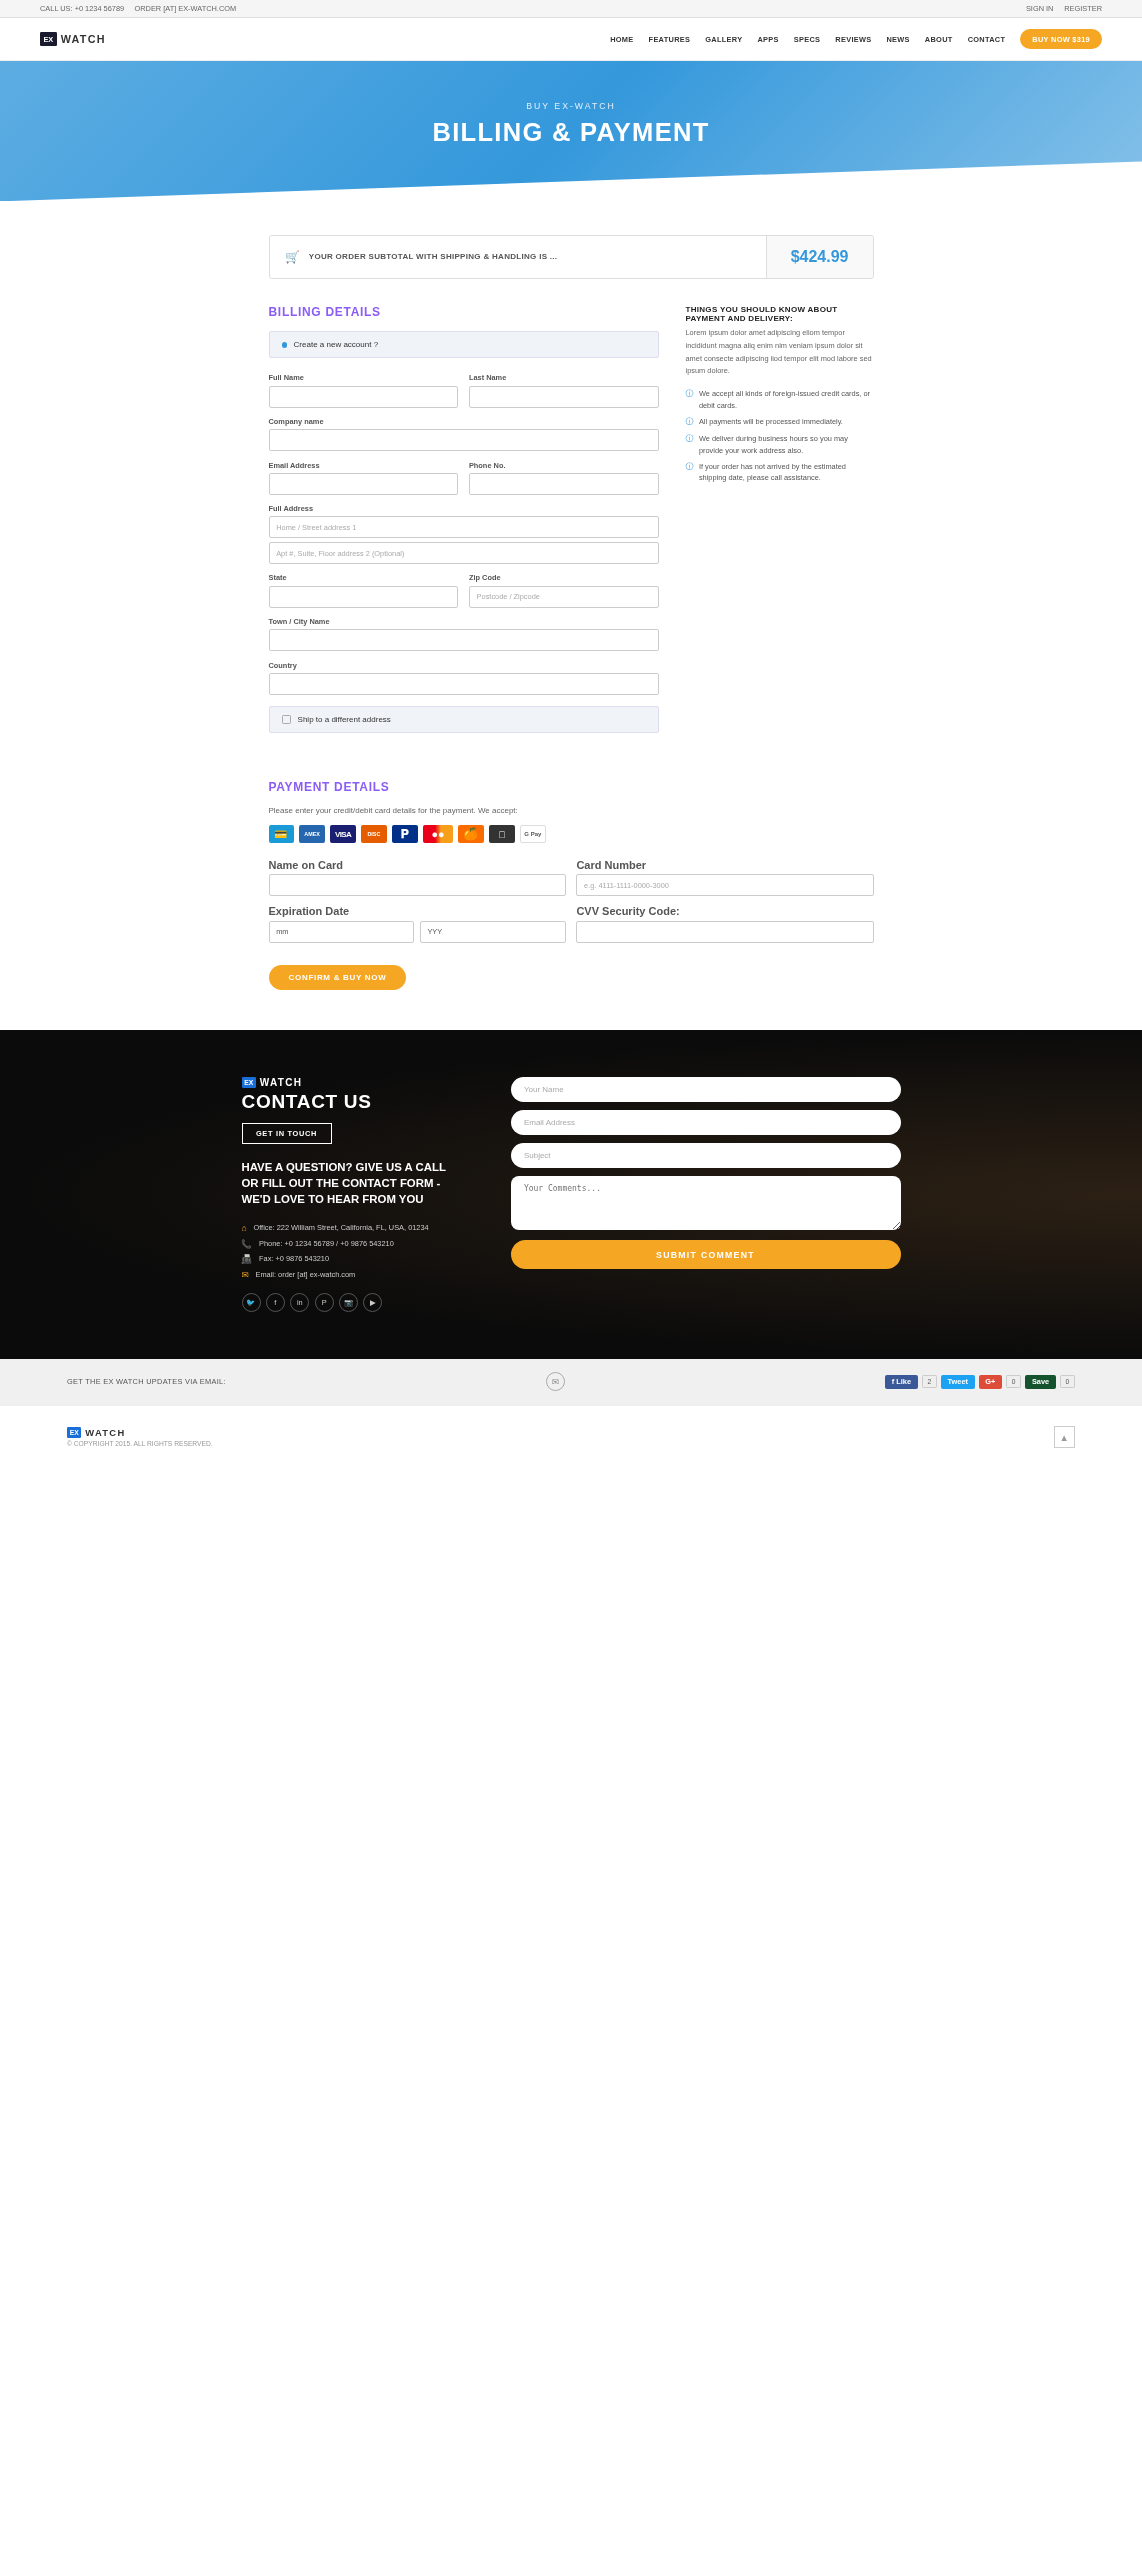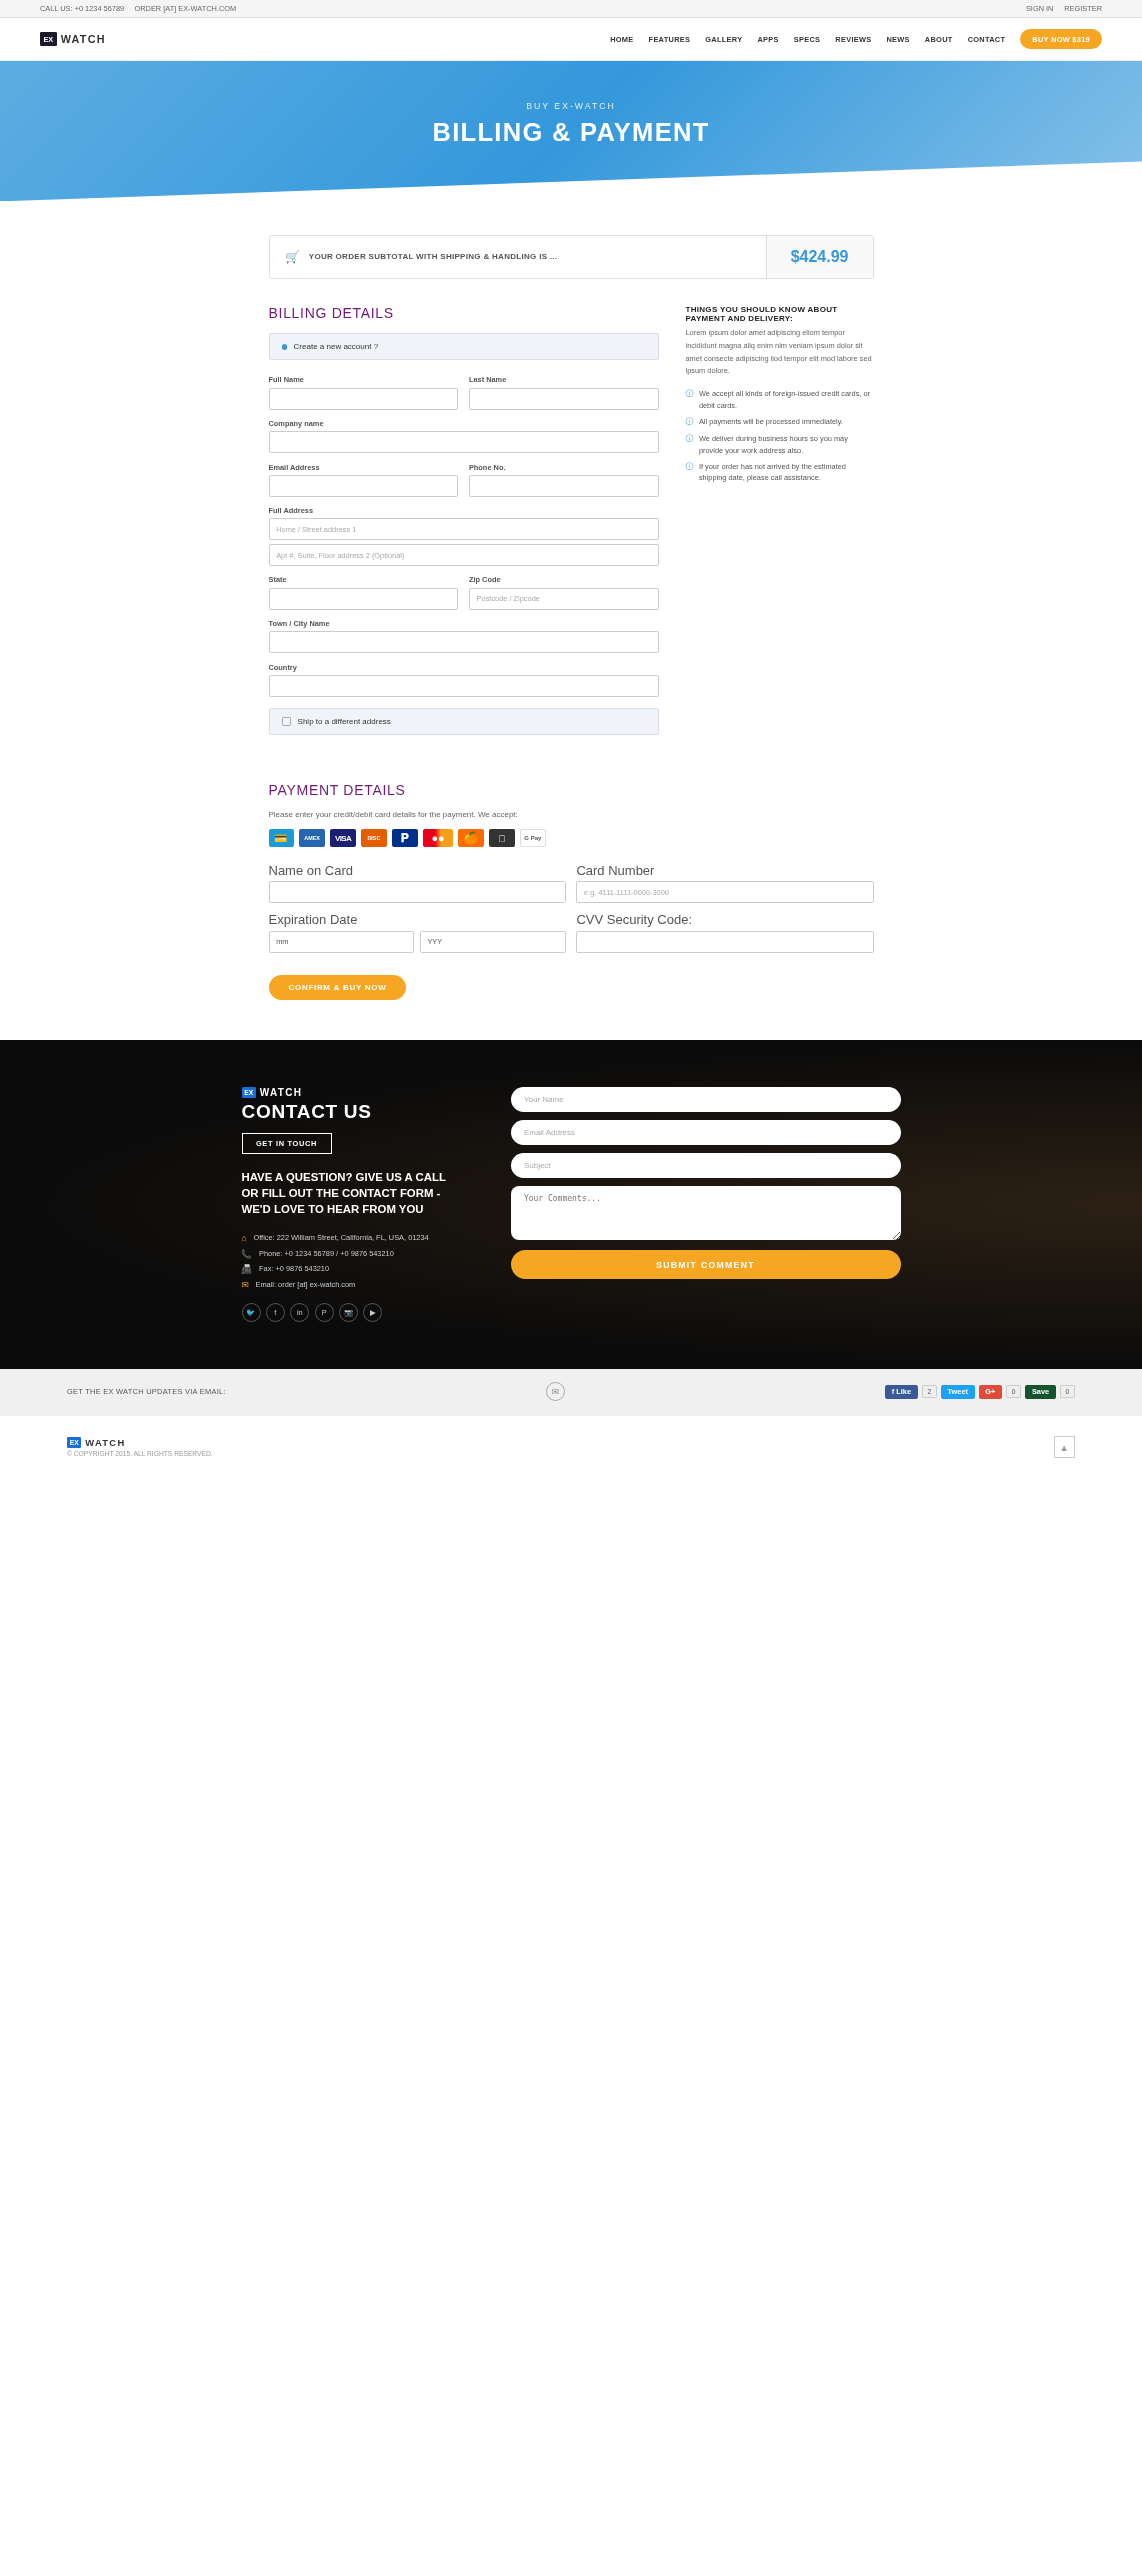--- a/index.html
+++ b/index.html
@@ -150,25 +150,25 @@
       margin: 0 auto;
       padding: 0 0 40px;
       display: flex;
       gap: 27px;
     }
     .form-section { flex: 1; }
     .sidebar-section { width: 188px; flex-shrink: 0; }
 
     
     .section-title {
-      font-size: 14px;
-      font-weight: normal;
+      font-size: 12px;
+      font-weight: bold;
       letter-spacing: 0.7px;
       text-transform: uppercase;
-      color: #701a75;
+      color: #8b5cf6;
       margin-bottom: 12px;
       padding-top: 6.7px;
     }
     .create-account-bar {
       background: #f0f4f8;
       border: 0.7px solid #dde;
       border-radius: 2px;
       padding: 8px 12px;
       display: flex;
       align-items: center;
@@ -313,24 +313,24 @@
       display: flex;
       gap: 10.8px;
       margin-bottom: 9.4px;
     }
     .card-form-group {
       flex: 1;
       display: flex;
       flex-direction: column;
     }
     .card-form-group label {
-      font-size: 13px;
+      font-size: 11px;
       color: #555;
       margin-bottom: 3.4px;
-      font-weight: 400;
+      font-weight: 700;
     }
     .expiry-row {
       display: flex;
       gap: 5.4px;
     }
     .expiry-select {
       flex: 1;
       border: 0.7px solid #ccc;
       border-radius: 2px;
       padding: 5.4px 6.7px;

